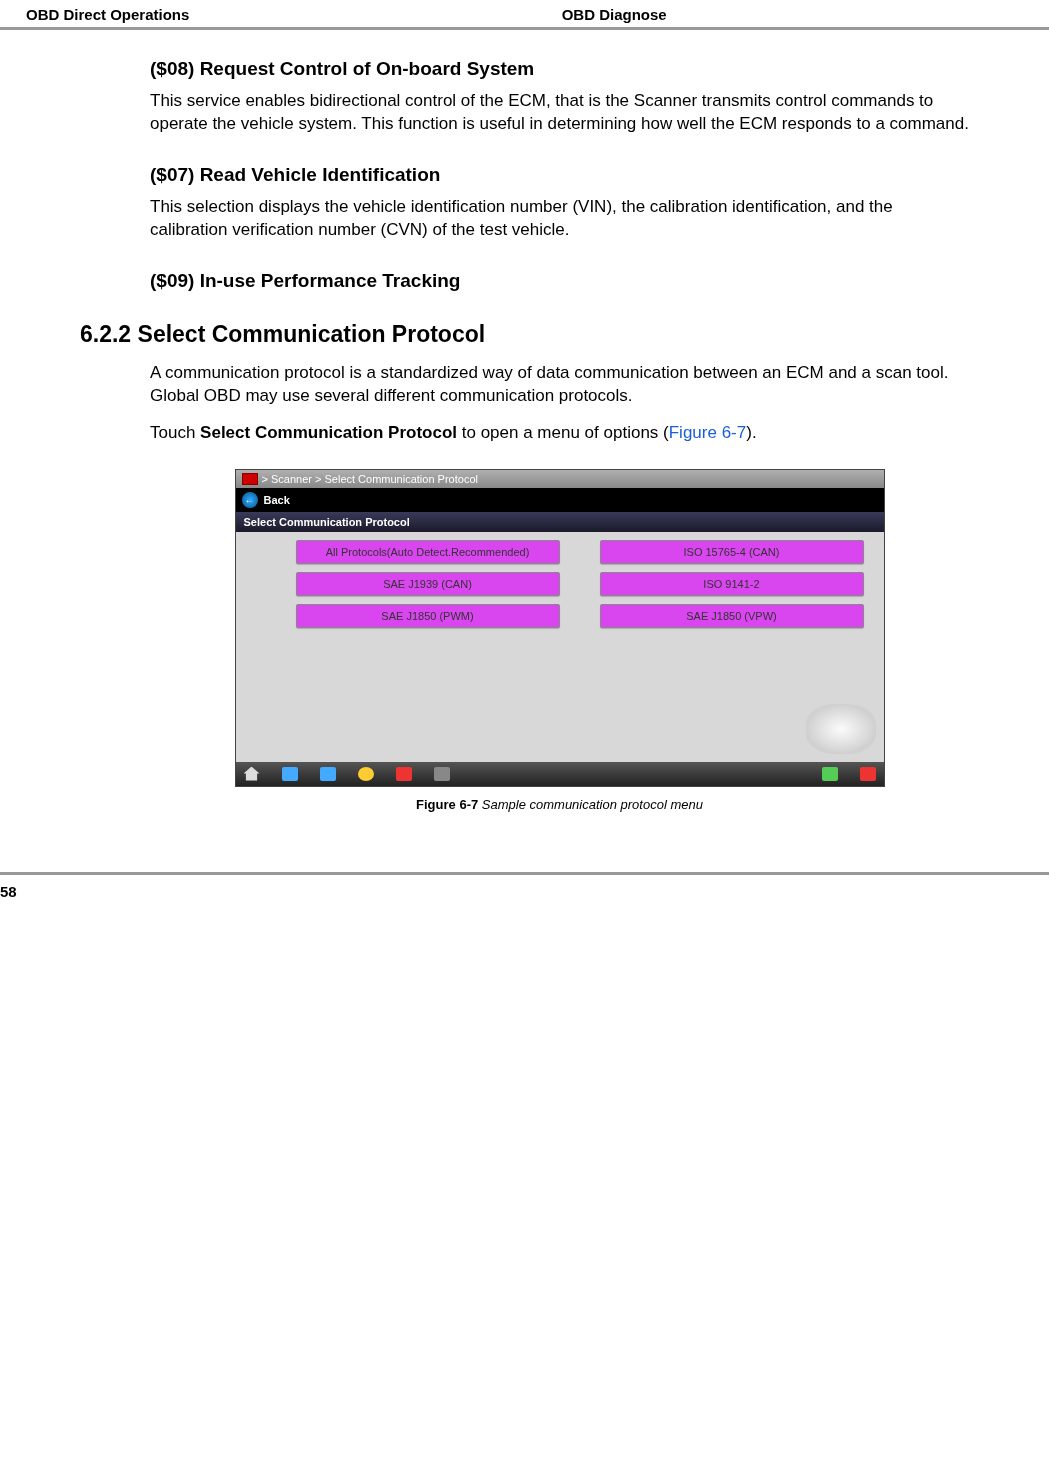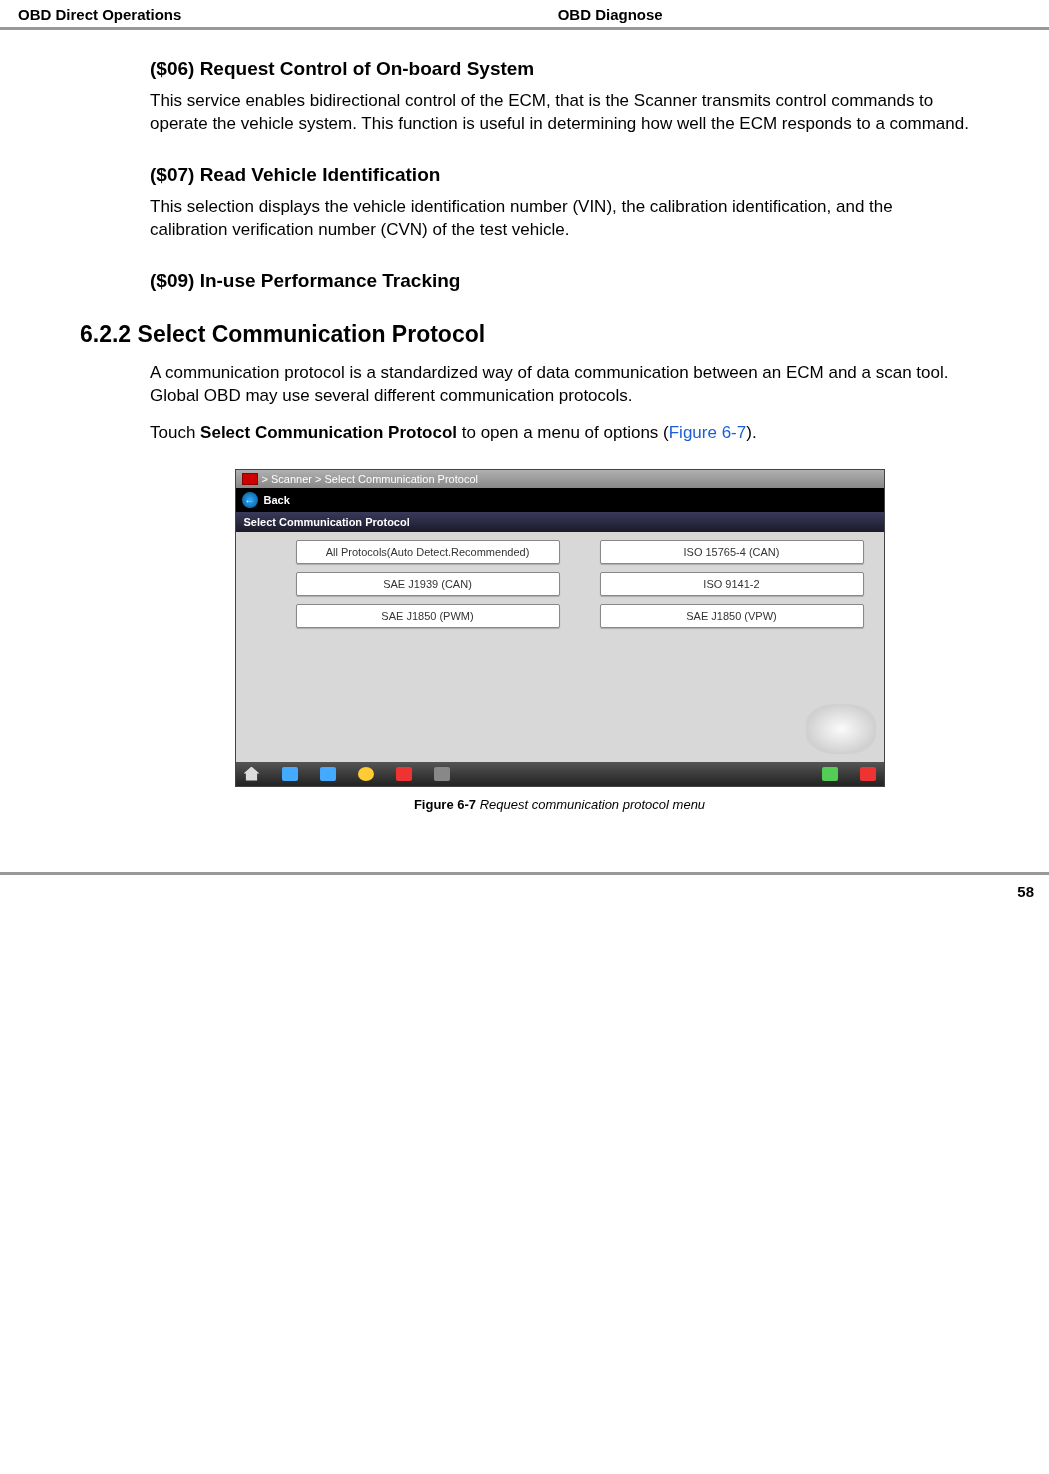--- a/index.html
+++ b/index.html
@@ -10,21 +10,21 @@
     body {
       font-family: Arial, Helvetica, sans-serif;
       background: #fff;
       width: 1049px;
       margin: 0 auto;
       color: #000;
     }
     .page-header {
       display: flex;
       justify-content: space-between;
-      padding: 6px 10px 4px 18px;
+      padding: 6px 10px 4px 26px;
       font-weight: bold;
       font-size: 15px;
       border-bottom: 3px solid #999;
     }
     .page-header::after {
       content: "";
     }
     .content {
       padding: 0 80px 0 150px;
     }
@@ -112,21 +112,21 @@
       background: #d8d8d8;
       padding: 8px 20px 8px 60px;
       display: grid;
       grid-template-columns: 1fr 1fr;
       gap: 8px 40px;
       min-height: 230px;
       align-content: start;
       position: relative;
     }
     .ss-btn {
-      background: #ffffff;
+      background: #d946ef;
       border: 1px solid #888;
       border-radius: 2px;
       text-align: center;
       padding: 5px 12px;
       font-size: 11px;
       color: #333;
       box-shadow: 0 1px 1px rgba(0,0,0,0.2);
     }
     .ss-watermark {
       position: absolute;
@@ -164,37 +164,37 @@
     }
     .figure-caption .fignum {
       font-weight: bold;
     }
     .figure-caption .figtitle {
       font-style: italic;
     }
     .page-footer {
       margin-top: 60px;
       border-top: 3px solid #999;
-      text-align: right;
-      padding: 8px 15px 20px 0;
+      text-align: left;
+      padding: 8px 4px 20px 0;
       font-weight: bold;
       font-size: 15px;
     }
   </style>
 </head>
 <body>
 
 <div class="page-header">
   <span>OBD Direct Operations</span>
   <span>OBD Diagnose</span>
 </div>
 
 <div class="content">
 
-  <div class="subhead">($06) Request Control of On-board System</div>
+  <div class="subhead">($08) Request Control of On-board System</div>
   <div class="body-text">This service enables bidirectional control of the ECM, that is the Scanner transmits control commands to operate the vehicle system. This function is useful in determining how well the ECM responds to a command.</div>
 
   <div class="subhead">($07) Read Vehicle Identification</div>
   <div class="body-text">This selection displays the vehicle identification number (VIN), the calibration identification, and the calibration verification number (CVN) of the test vehicle.</div>
 
   <div class="subhead">($09) In-use Performance Tracking</div>
 
   <div class="section-heading">6.2.2  Select Communication Protocol</div>
   <div class="body-text">A communication protocol is a standardized way of data communication between an ECM and a scan tool. Global OBD may use several different communication protocols.</div>
   <div class="body-text">
@@ -228,21 +228,21 @@
         <span class="tb-icon tb-blue"></span>
         <span class="tb-icon tb-yel"></span>
         <span class="tb-icon tb-red"></span>
         <span class="tb-icon tb-gry"></span>
         <span class="tb-spacer"></span>
         <span class="tb-icon tb-grn"></span>
         <span class="tb-icon tb-red"></span>
       </div>
     </div>
     <div class="figure-caption">
-      <span class="fignum">Figure 6-7 </span><span class="figtitle">Request communication protocol menu</span>
+      <span class="fignum">Figure 6-7 </span><span class="figtitle">Sample communication protocol menu</span>
     </div>
   </div>
 
 
 </div>
 
 <div class="page-footer">
   <span>58</span>
 </div>
 

